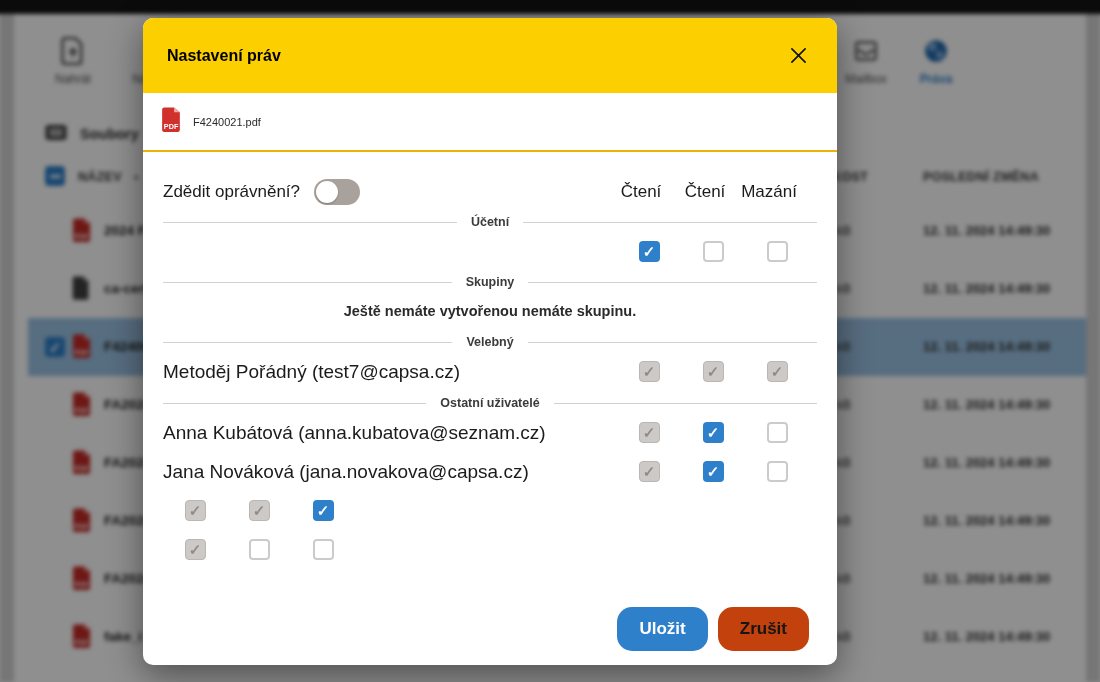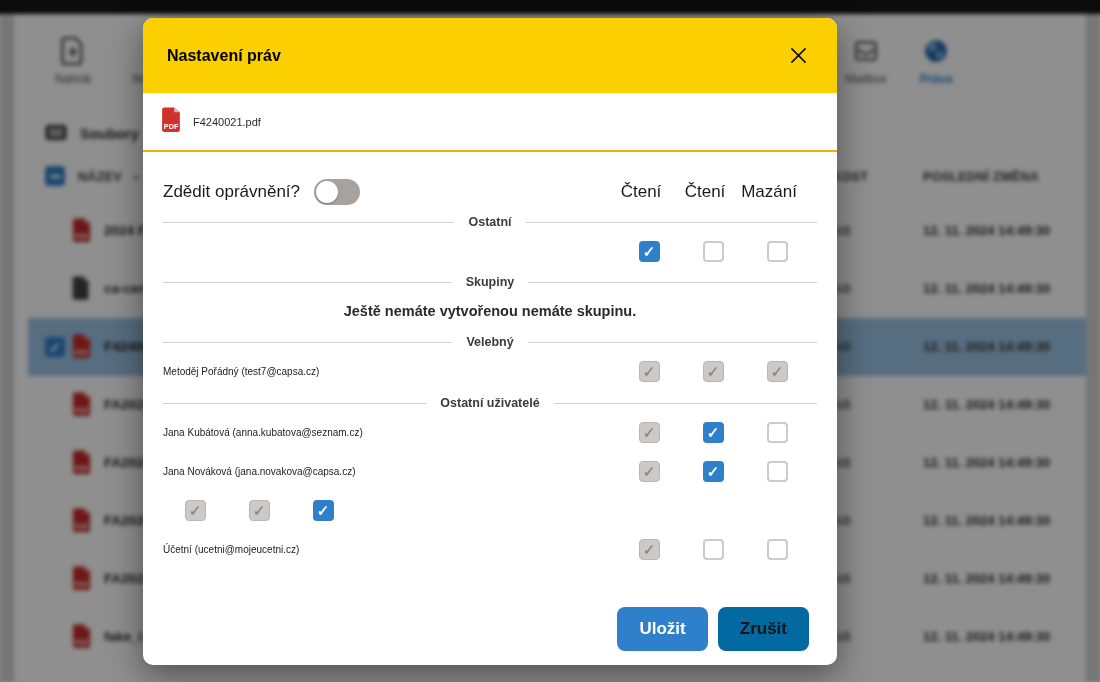--- a/index.html
+++ b/index.html
@@ -65,28 +65,28 @@
   .perm-heads { display:flex; margin-right:16px; }
   .perm-cell { width:64px; display:flex; align-items:center; justify-content:center; }
   .perm-head { width:64px; text-align:center; font-size:17px; color:#1b1b1b; }
 
   .sec-divider { height:20px; margin-top:2px; display:flex; align-items:center; gap:14px; }
   .sec-divider .line { flex:1; height:1px; background:#d4d2d0; }
   .sec-title { font-size:12.5px; font-weight:700; color:#3b3b3b; white-space:nowrap; }
   .sec-empty { height:38px; display:flex; align-items:center; justify-content:center; font-size:14.5px; font-weight:600; color:#2a2a2a; }
   .perm-row { height:39px; display:flex; align-items:center; }
   .perm-row.tall { height:38px; }
-  .perm-label { flex:1; font-size:10px; color:#1b1b1b; white-space:nowrap; }
+  .perm-label { flex:1; font-size:19px; color:#1b1b1b; white-space:nowrap; }
   .perm-cells { display:flex; margin-right:8px; }
 
   .btn-row { display:flex; justify-content:flex-end; gap:10px; margin:auto 8px 17px 0; padding-top:38px; }
-  .btn { height:44px; min-width:85px; padding:0 22px; border:none; border-radius:8px; font-family:"Liberation Sans",sans-serif;
+  .btn { height:44px; min-width:85px; padding:0 22px; border:none; border-radius:15px; font-family:"Liberation Sans",sans-serif;
          font-size:17px; font-weight:700; cursor:pointer; }
   .btn.save { background:#2e80ca; color:#fff; }
-  .btn.cancel { background:#0369a1; color:#161616; }
+  .btn.cancel { background:#c2410c; color:#161616; }
 </style>
 </head>
 <body>
 
 <div class="screen">
 
   <div class="bg-wrap">
     <div class="bg-page"></div>
     <div class="bg-topbar"></div>
     <div class="bg-card"></div>
@@ -269,21 +269,21 @@
         <div class="perm-heads">
           <span class="perm-head">Čtení</span>
           <span class="perm-head">Čtení</span>
           <span class="perm-head">Mazání</span>
         </div>
       </div>
 
       <div id="perm-sections">
           <div class="sec-divider">
             <span class="line"></span>
-            <span class="sec-title">Ostatní</span>
+            <span class="sec-title">Účetní</span>
             <span class="line"></span>
           </div>
           <div class="perm-row tall">
             <div class="perm-label"></div>
             <div class="perm-cells">
               <div class="perm-cell">
                 <div class="cb checked"></div>
               </div>
               <div class="perm-cell">
                 <div class="cb unchecked"></div>
@@ -317,21 +317,21 @@
                 <div class="cb disabled"></div>
               </div>
             </div>
           </div>
           <div class="sec-divider">
             <span class="line"></span>
             <span class="sec-title">Ostatní uživatelé</span>
             <span class="line"></span>
           </div>
           <div class="perm-row">
-            <div class="perm-label">Jana Kubátová (anna.kubatova@seznam.cz)</div>
+            <div class="perm-label">Anna Kubátová (anna.kubatova@seznam.cz)</div>
             <div class="perm-cells">
               <div class="perm-cell">
                 <div class="cb disabled"></div>
               </div>
               <div class="perm-cell">
                 <div class="cb checked"></div>
               </div>
               <div class="perm-cell">
                 <div class="cb unchecked"></div>
               </div>
@@ -358,21 +358,20 @@
               </div>
               <div class="perm-cell">
                 <div class="cb disabled"></div>
               </div>
               <div class="perm-cell">
                 <div class="cb checked"></div>
               </div>
             </div>
           </div>
           <div class="perm-row">
-            <div class="perm-label">Účetní (ucetni@mojeucetni.cz)</div>
             <div class="perm-cells">
               <div class="perm-cell">
                 <div class="cb disabled"></div>
               </div>
               <div class="perm-cell">
                 <div class="cb unchecked"></div>
               </div>
               <div class="perm-cell">
                 <div class="cb unchecked"></div>
               </div>

